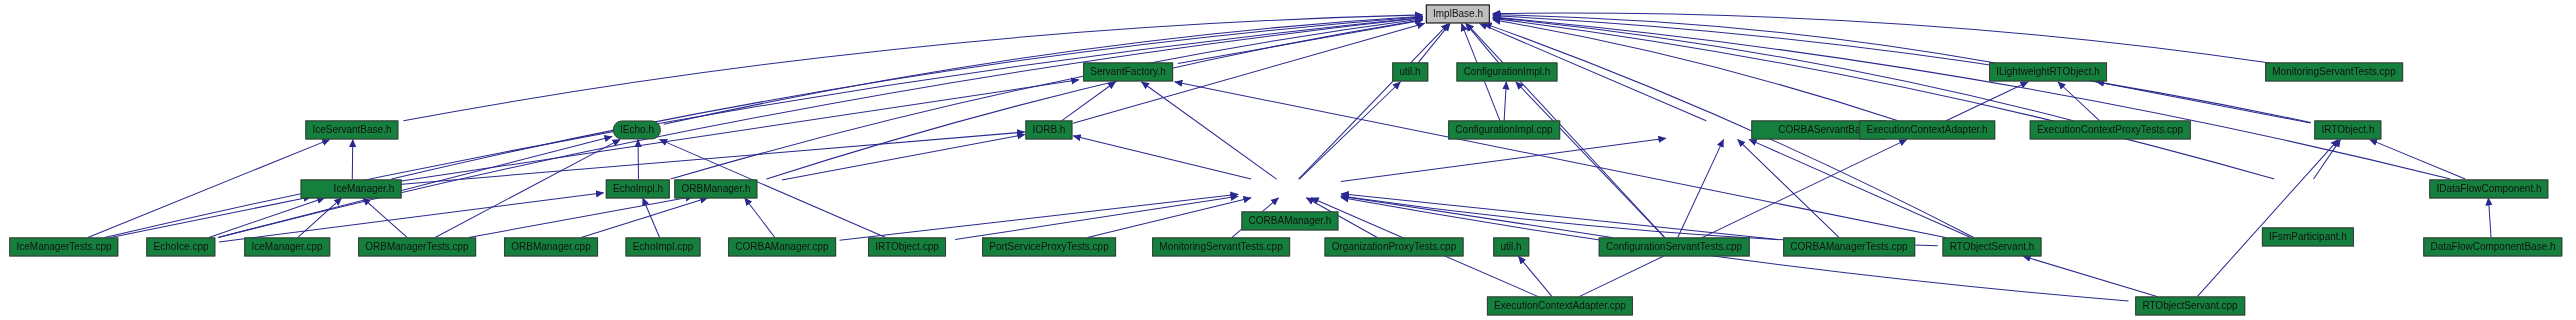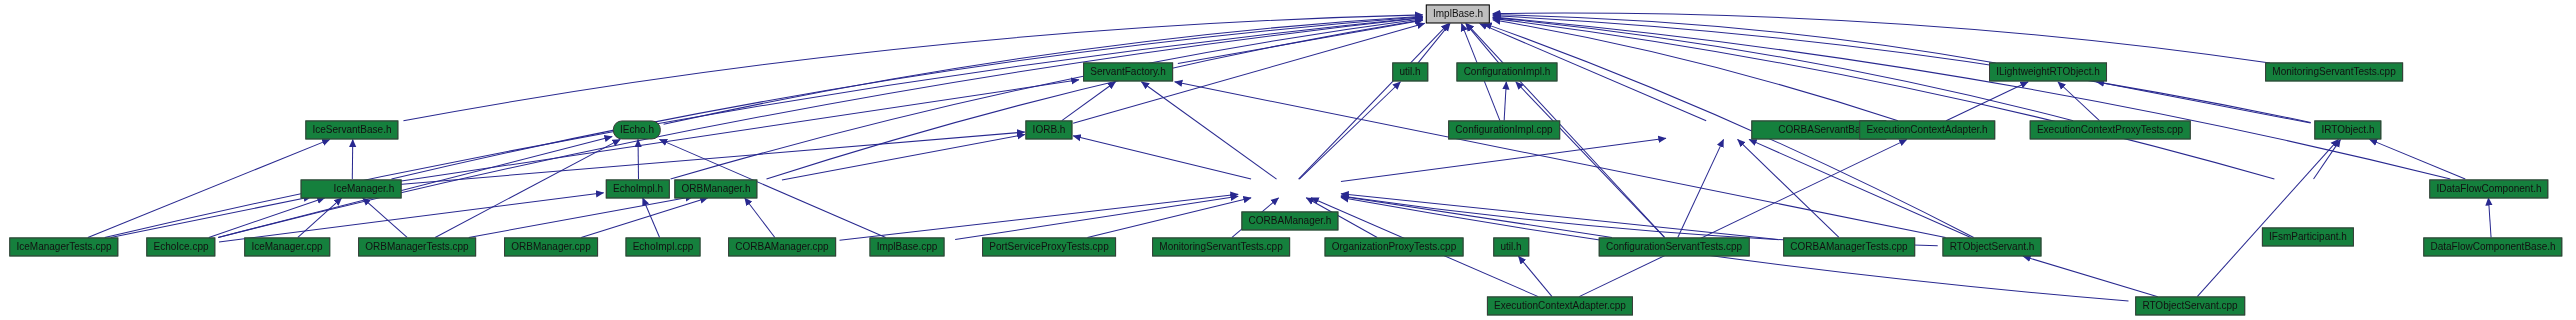--- a/index.html
+++ b/index.html
@@ -135,21 +135,21 @@
     <div class="node" style="left: 1290px; top: 189px; margin-top: 32px;">CORBAManager.h</div>
     <div class="node" style="left: 2308px; top: 189px; margin-top: 48px;">IFsmParticipant.h</div>
     <div class="node" style="left: 2489px; top: 189px;">IDataFlowComponent.h</div>
     <div class="node" style="left: 64px; top: 247px;">IceManagerTests.cpp</div>
     <div class="node" style="left: 181px; top: 247px;">EchoIce.cpp</div>
     <div class="node" style="left: 287px; top: 247px;">IceManager.cpp</div>
     <div class="node" style="left: 417px; top: 247px;">ORBManagerTests.cpp</div>
     <div class="node" style="left: 551px; top: 247px;">ORBManager.cpp</div>
     <div class="node" style="left: 663px; top: 247px;">EchoImpl.cpp</div>
     <div class="node" style="left: 782px; top: 247px;">CORBAManager.cpp</div>
-    <div class="node" style="left: 907px; top: 247px;">ImplBase.cpp</div>
+    <div class="node" style="left: 907px; top: 247px;">IRTObject.cpp</div>
     <div class="node" style="left: 1049px; top: 247px;">PortServiceProxyTests.cpp</div>
     <div class="node" style="left: 1221px; top: 247px;">MonitoringServantTests.cpp</div>
     <div class="node" style="left: 1394px; top: 247px;">OrganizationProxyTests.cpp</div>
     <div class="node" style="left: 1511px; top: 247px;">util.h</div>
     <div class="node" style="left: 1674px; top: 247px;">ConfigurationServantTests.cpp</div>
     <div class="node" style="left: 1849px; top: 247px;">CORBAManagerTests.cpp</div>
     <div class="node" style="left: 1992px; top: 247px;">RTObjectServant.h</div>
     <div class="node" style="left: 2493px; top: 247px;">DataFlowComponentBase.h</div>
     <div class="node" style="left: 1560px; top: 306px;">ExecutionContextAdapter.cpp</div>
     <div class="node" style="left: 2190px; top: 306px;">RTObjectServant.cpp</div>

